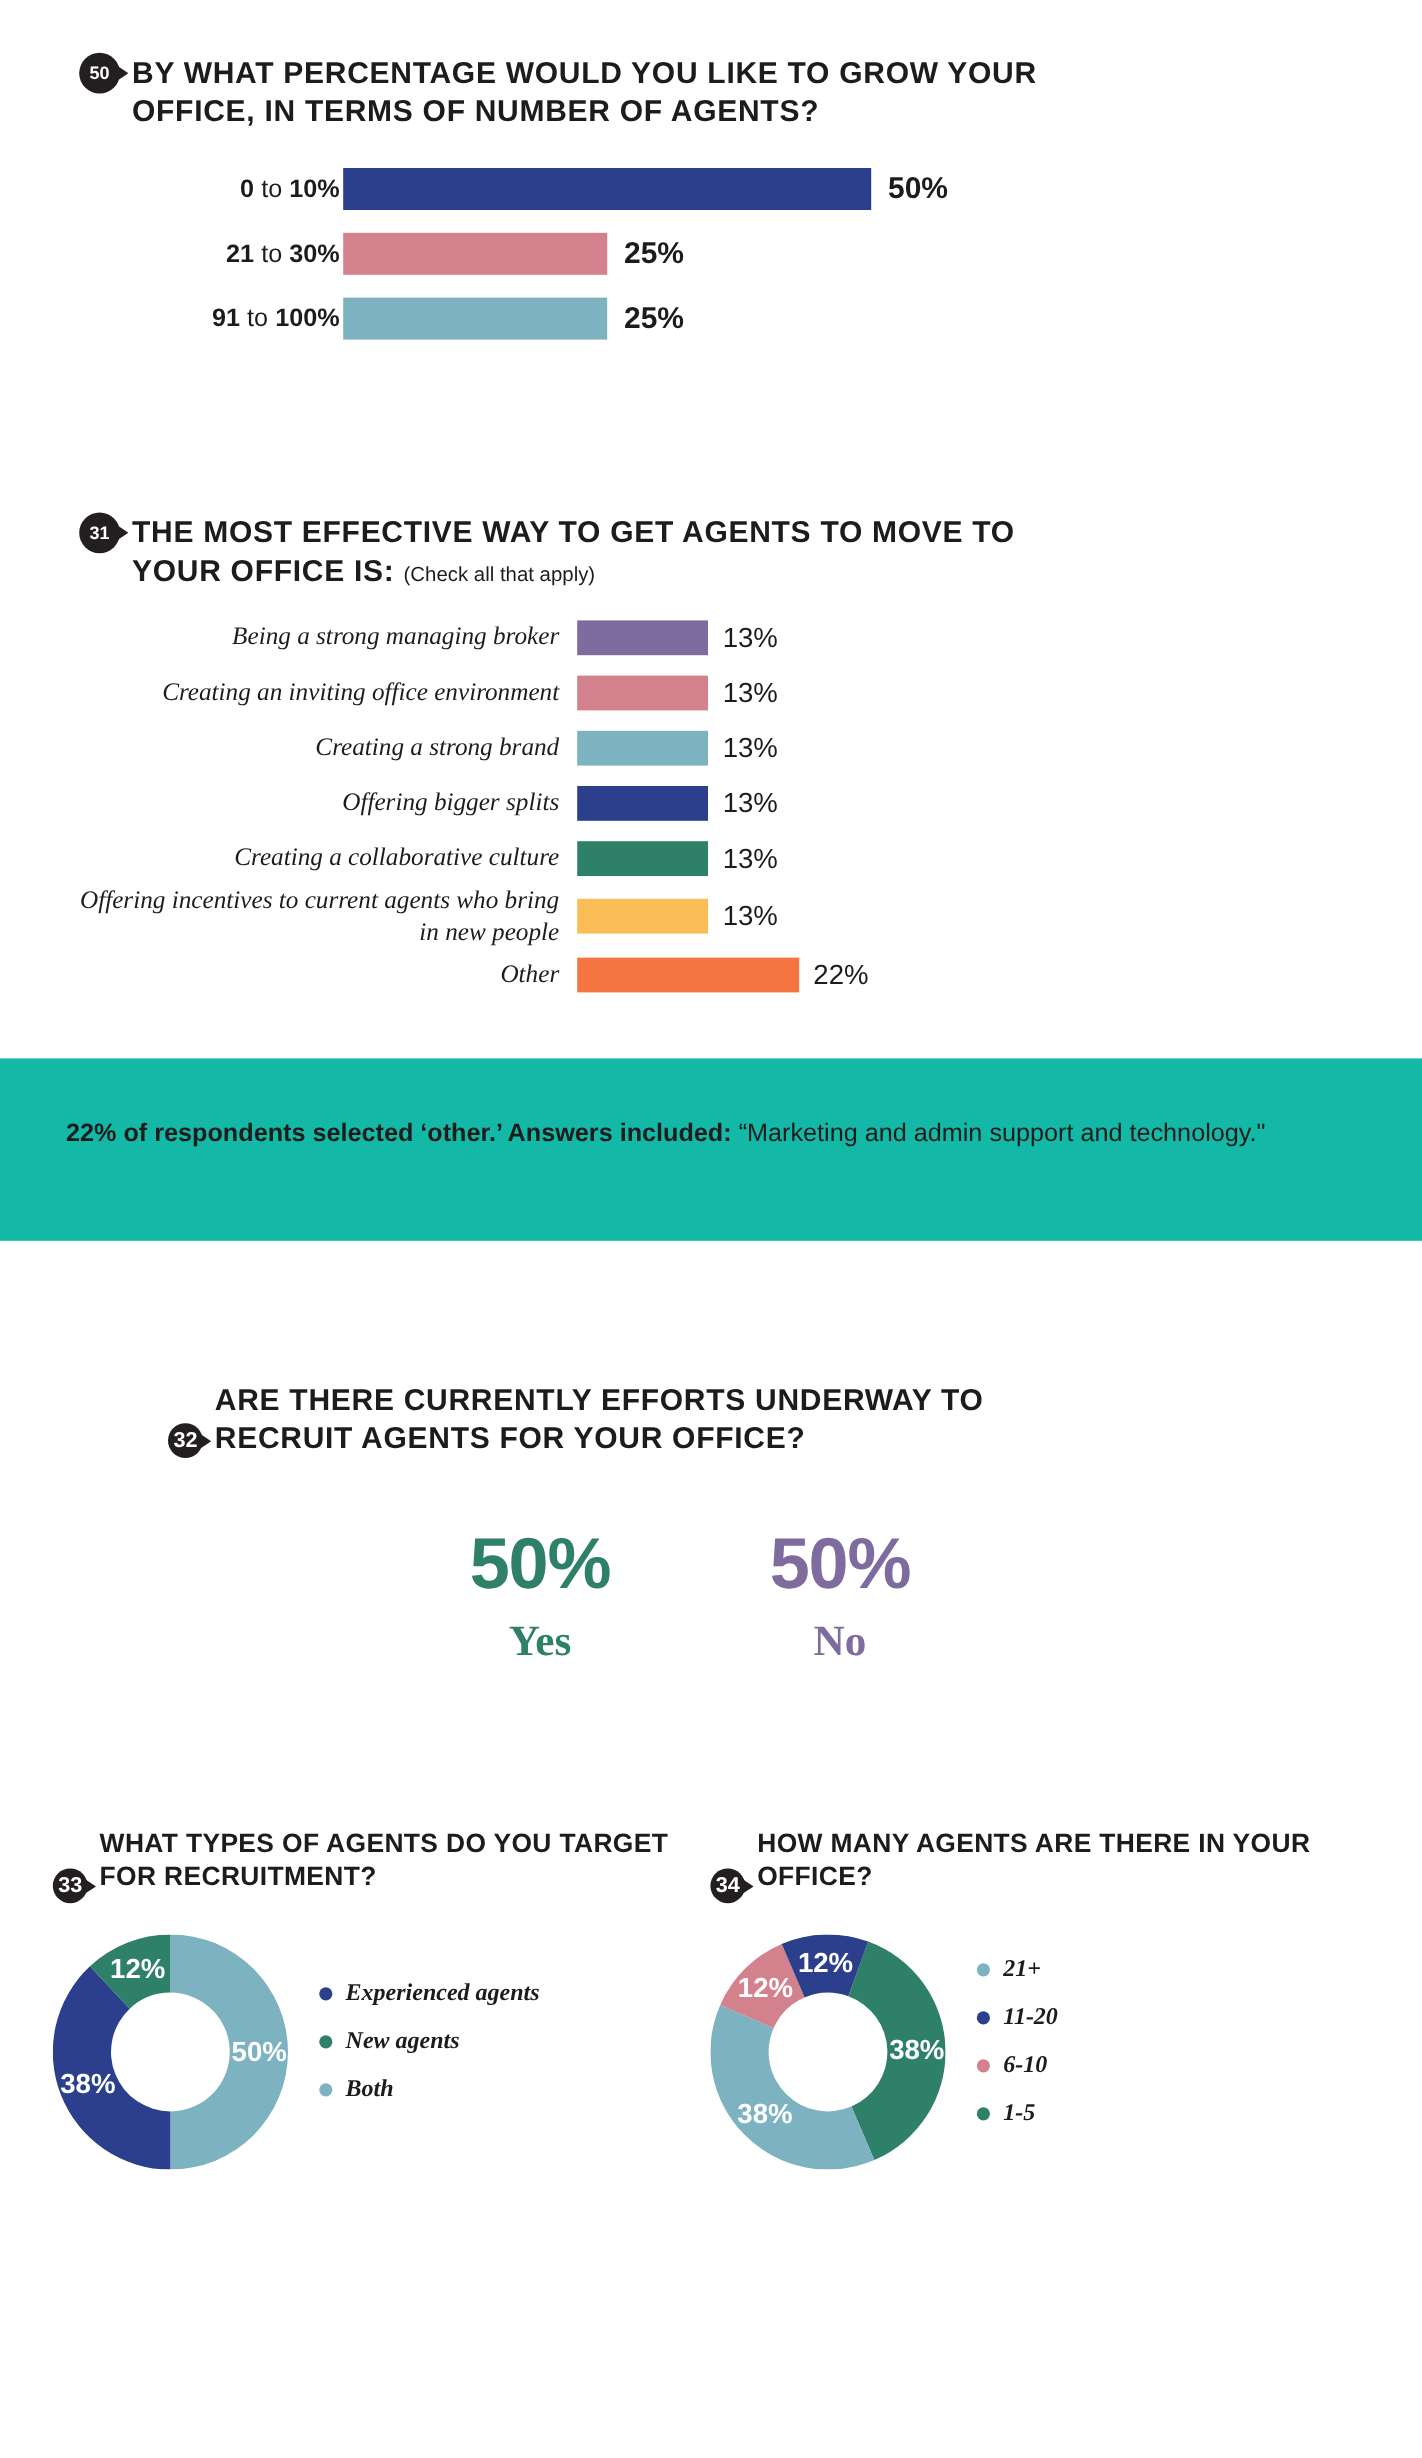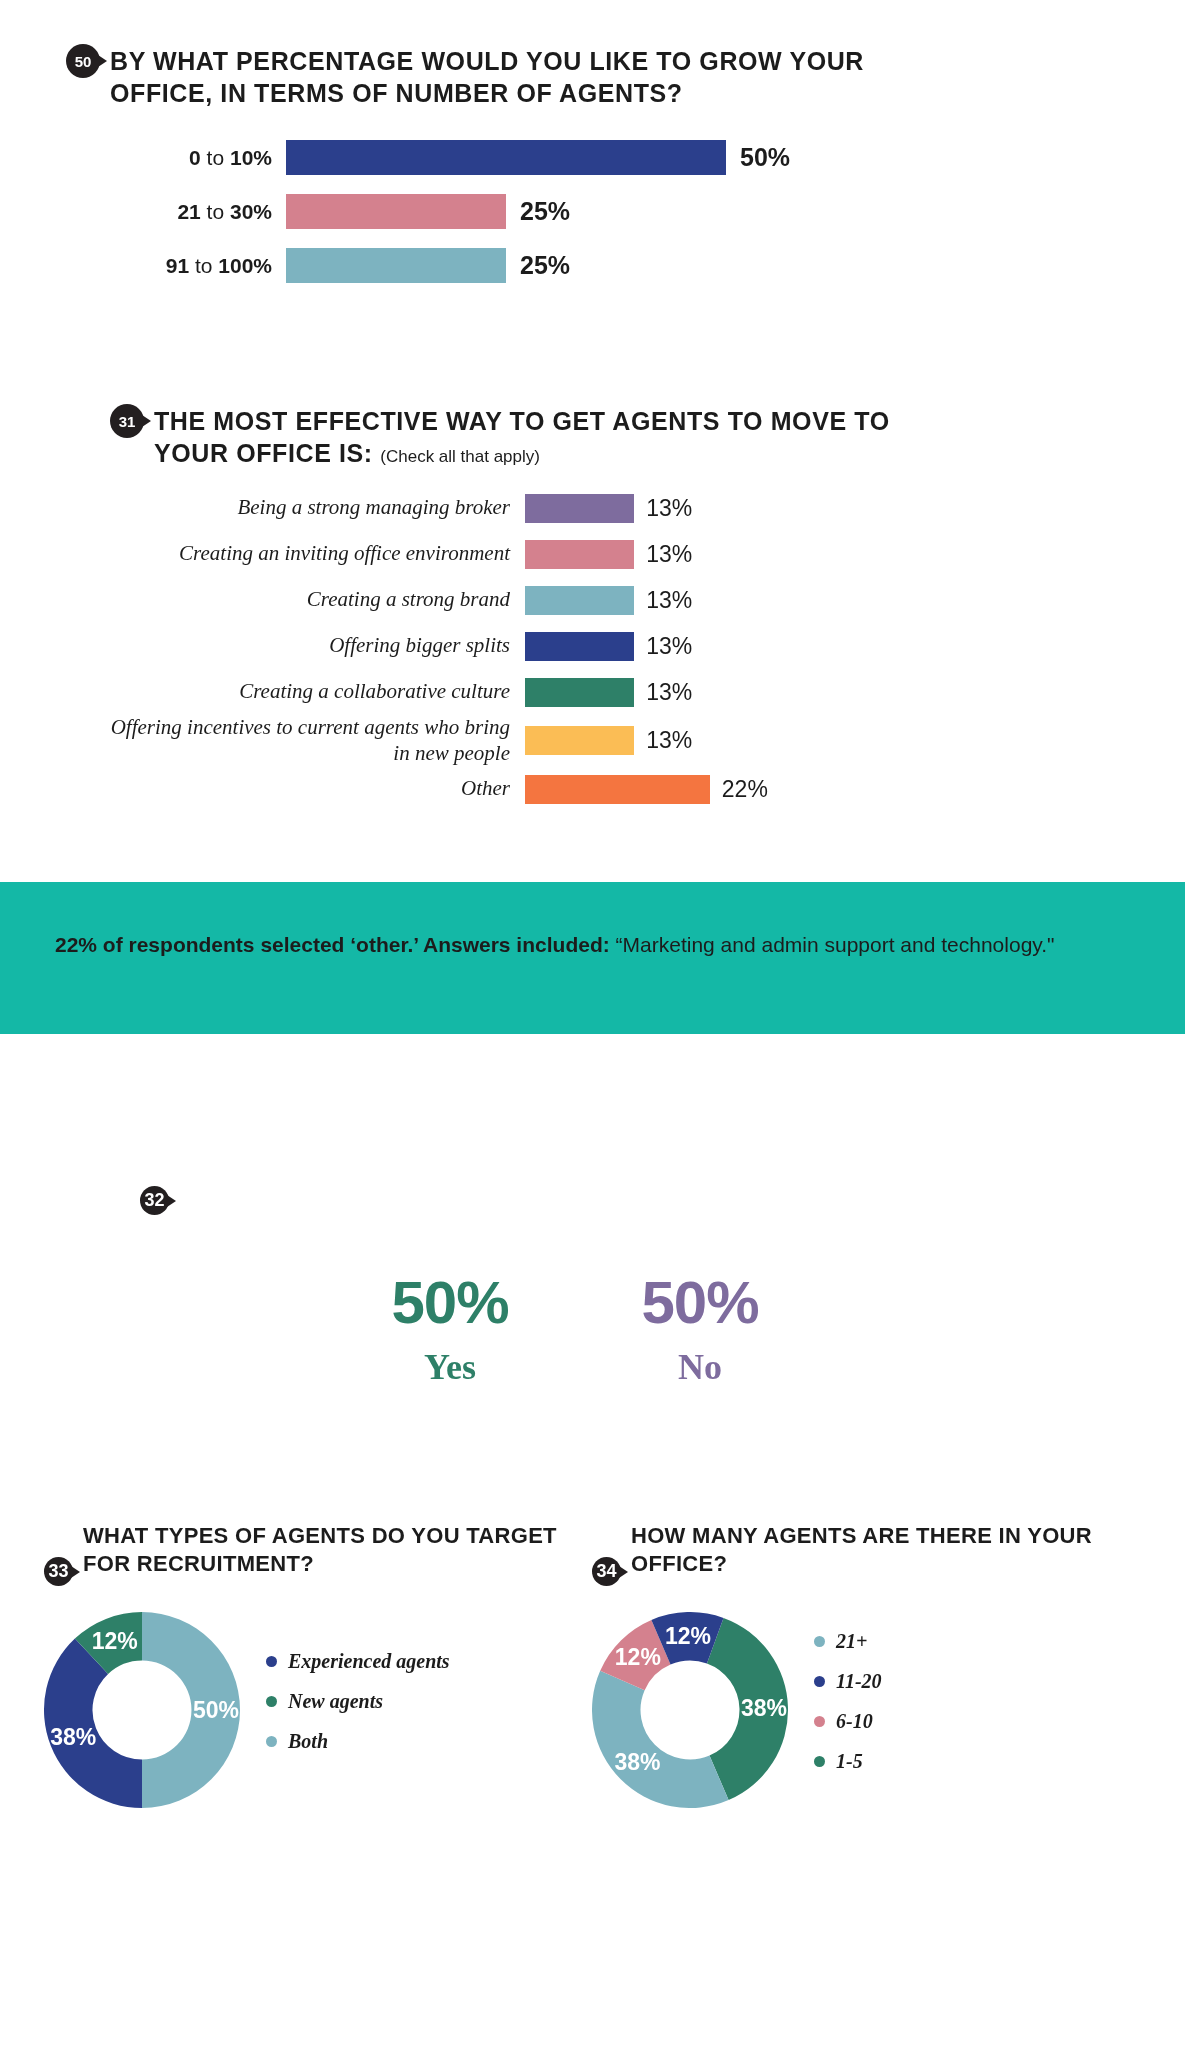--- a/index.html
+++ b/index.html
@@ -54,32 +54,32 @@
   }
 
   
   #q30 { position: absolute; left: 66px; top: 42px; width: 1060px; }
   #q30 .q-title { max-width: 760px; }
   .hbar-rows { margin-top: 26px; }
   .hbar-row { display: flex; align-items: center; height: 45px; margin-bottom: 9px; }
   .hbar-label {
     width: 220px;
     text-align: right;
-    padding-right: 14px;
+    padding-right: 3px;
     font-size: 21px;
     font-weight: 400;
     color: #1c1c1c;
     white-space: nowrap;
   }
   .hbar-label b { font-weight: bold; }
   .hbar-bar { height: 35px; }
   .hbar-val { font-size: 25px; font-weight: bold; padding-left: 14px; }
 
   
-  #q31 { position: absolute; left: 66px; top: 402px; width: 1060px; margin-left: 44px; }
+  #q31 { position: absolute; left: 66px; top: 425px; width: 1060px; }
   #q31 .q-title { max-width: 750px; }
   .sbar-rows { margin-top: 16px; }
   .sbar-row { display: flex; align-items: center; min-height: 46px; }
   .sbar-label {
     width: 415px;
     text-align: right;
     padding-right: 15px;
     font-family: "Liberation Serif", serif;
     font-style: italic;
     font-size: 21px;
@@ -230,20 +230,21 @@
 
 <aside id="callout">
   <div class="inner">
     <b>22% of respondents selected ‘other.’ Answers included:</b><span> “Marketing and admin support and technology."</span>
   </div>
 </aside>
 
 <section id="q32">
   <div class="q-header">
     <div class="q-badge small">32</div>
+    <h2 class="q-title">ARE THERE CURRENTLY EFFORTS UNDERWAY TO RECRUIT AGENTS FOR YOUR OFFICE?</h2>
   </div>
   <div class="bigstat-row">
       <div class="bigstat">
         <div class="pct" style="color: rgb(46, 128, 104);">50%</div>
         <div class="lbl" style="color: rgb(46, 128, 104);">Yes</div>
       </div>
       <div class="bigstat">
         <div class="pct" style="color: rgb(126, 108, 158);">50%</div>
         <div class="lbl" style="color: rgb(126, 108, 158);">No</div>
       </div>

